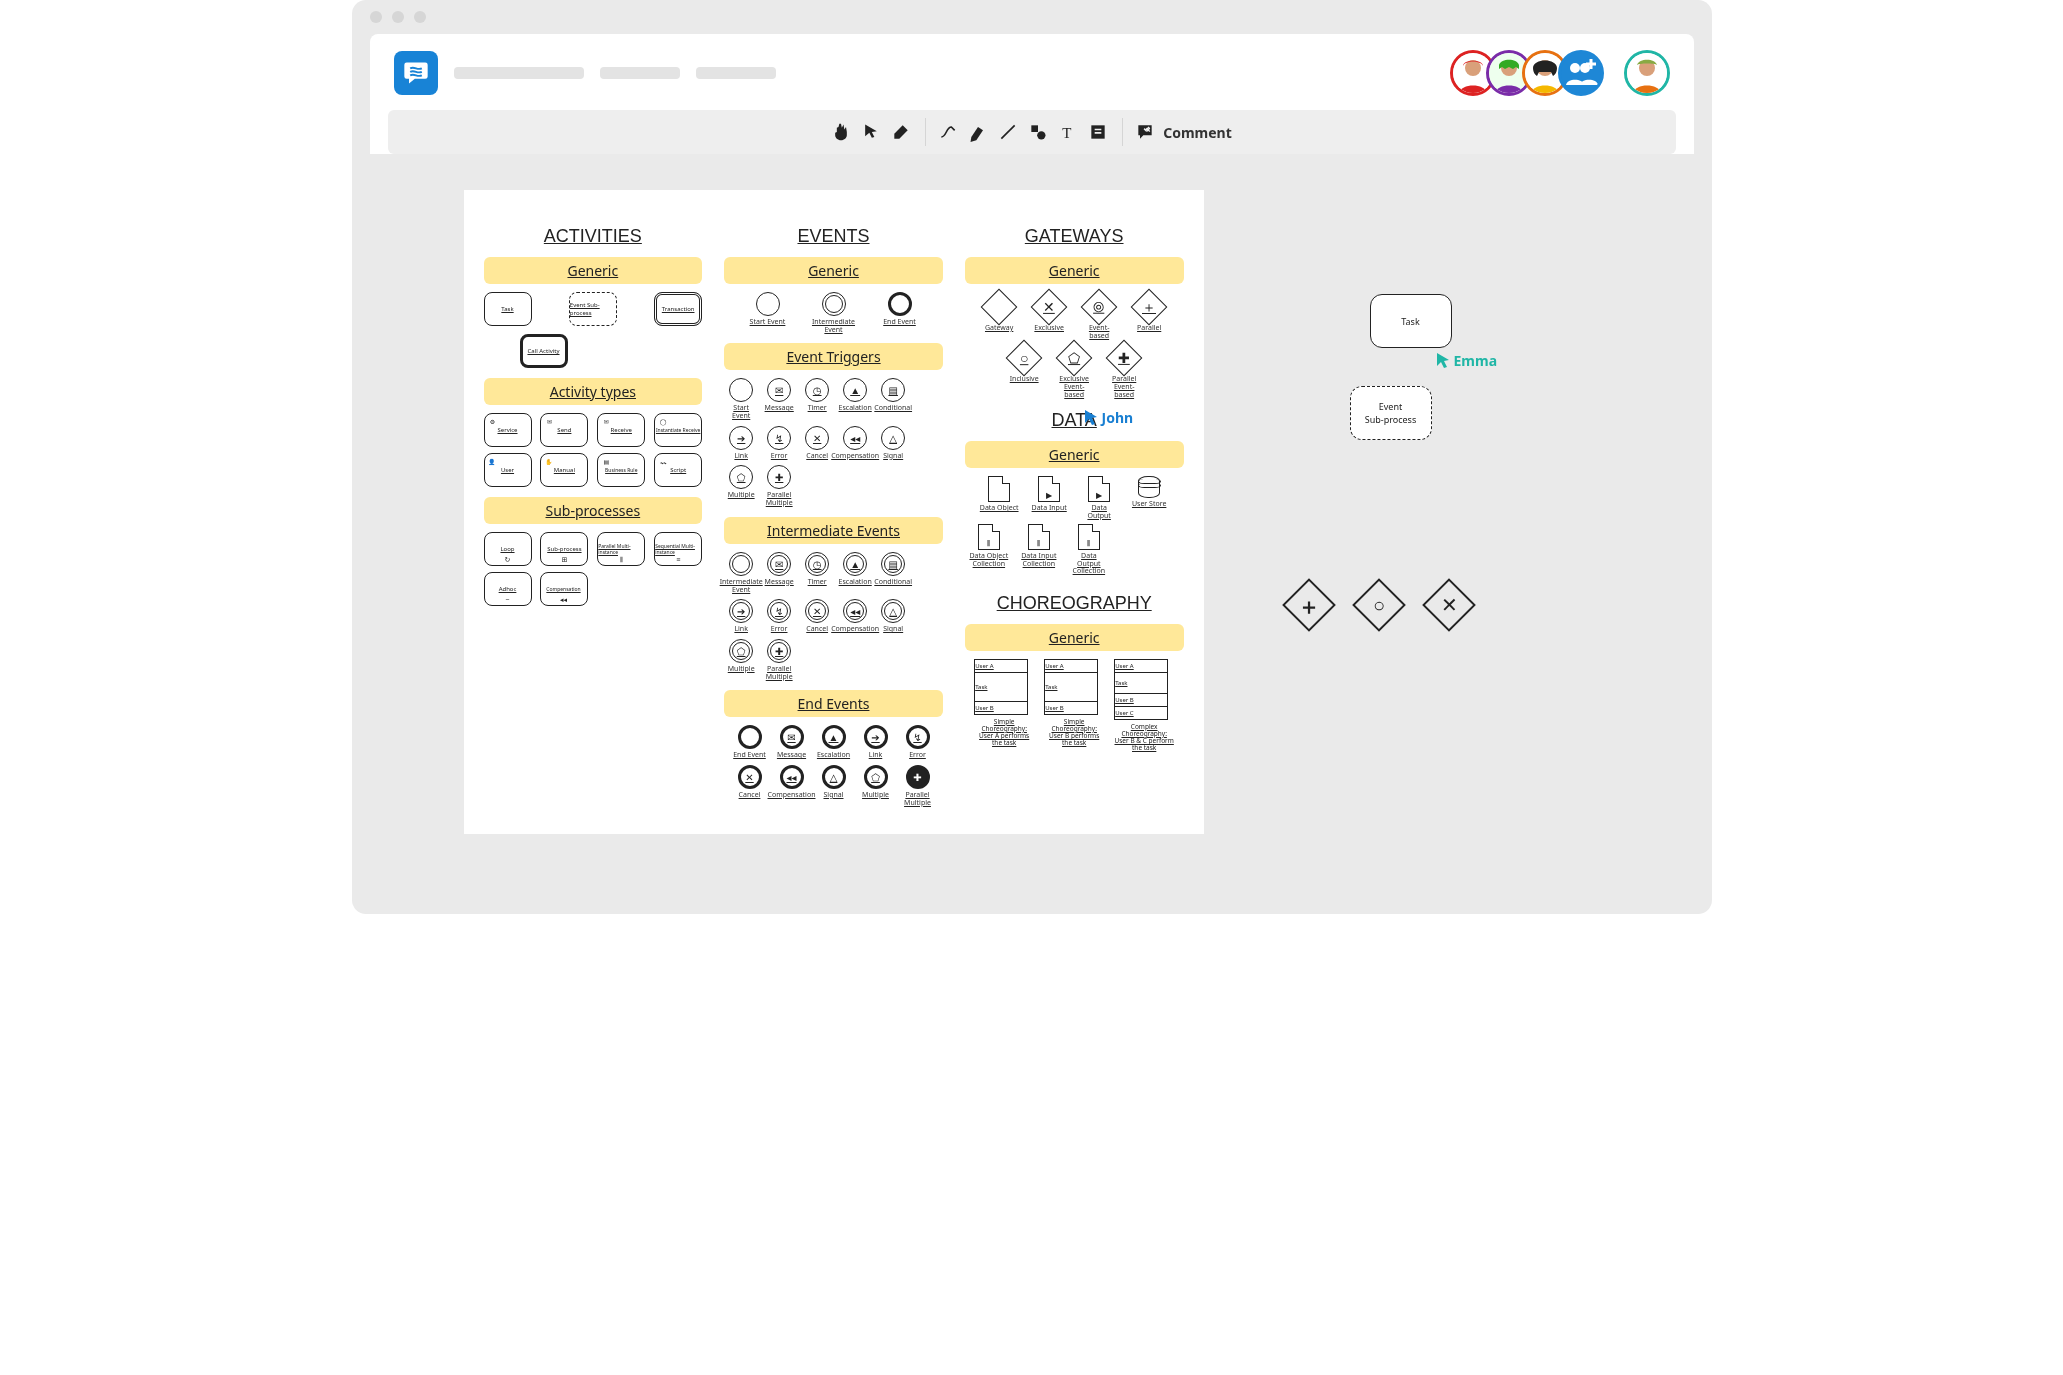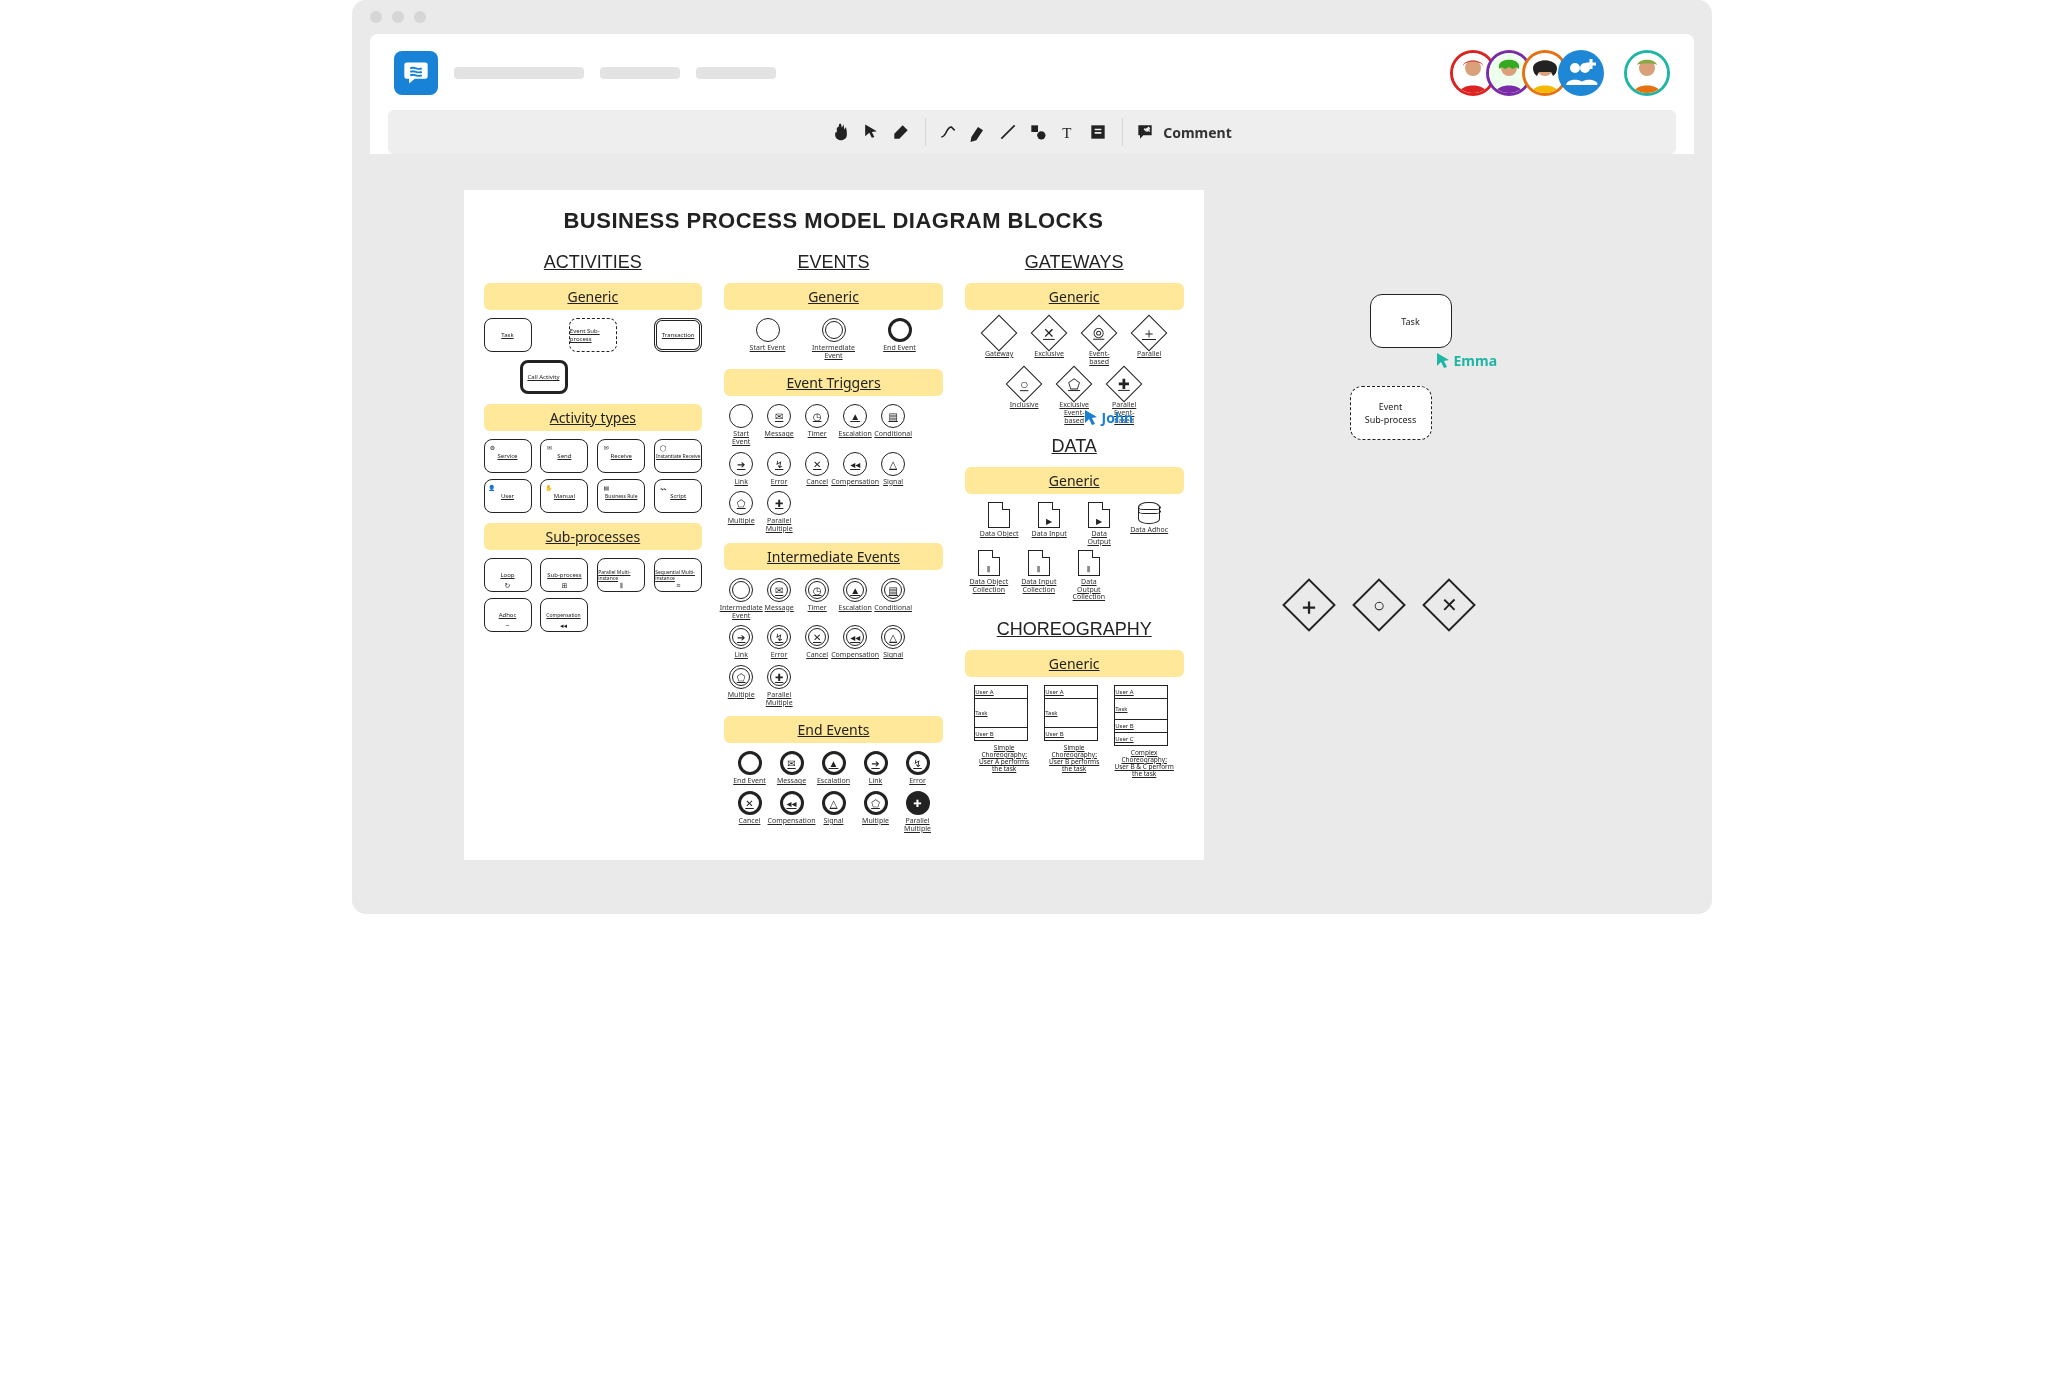--- a/index.html
+++ b/index.html
@@ -397,21 +397,20 @@
               </svg>
             <span class="comment-label">Comment</span>
           </span>
         </div>
       </div>
     </div>
 
     <div class="canvas">
 
       <div class="palette">
-        <h2 class="palette-title">BUSINESS PROCESS MODEL DIAGRAM BLOCKS</h2>
         <div class="cols">
 
           <div class="col">
             <div class="cat-heading">ACTIVITIES</div>
             <div class="sub-heading">Generic</div>
             <div class="row" style="justify-content:space-between">
               <div class="task">
                   <span>Task</span>
                 </div>
               <div class="task dashed">
@@ -785,21 +784,21 @@
                   <span class="cap">Data Input</span>
                 </div>
               <div class="cell" style="width:40px">
                   <span class="doc">
                     <span class="m">▶</span>
                   </span>
                   <span class="cap">Data Output</span>
                 </div>
               <div class="cell" style="width:40px">
                   <span class="dstore"></span>
-                  <span class="cap">Data Adhoc</span>
+                  <span class="cap">User Store</span>
                 </div>
             </div>
             <div class="row" style="gap:10px; margin-top:4px; justify-content:flex-start; padding-left:4px">
               <div class="cell" style="width:40px">
                   <span class="doc">
                     <span class="m">⦀</span>
                   </span>
                   <span class="cap">Data Object Collection</span>
                 </div>
               <div class="cell" style="width:40px">

